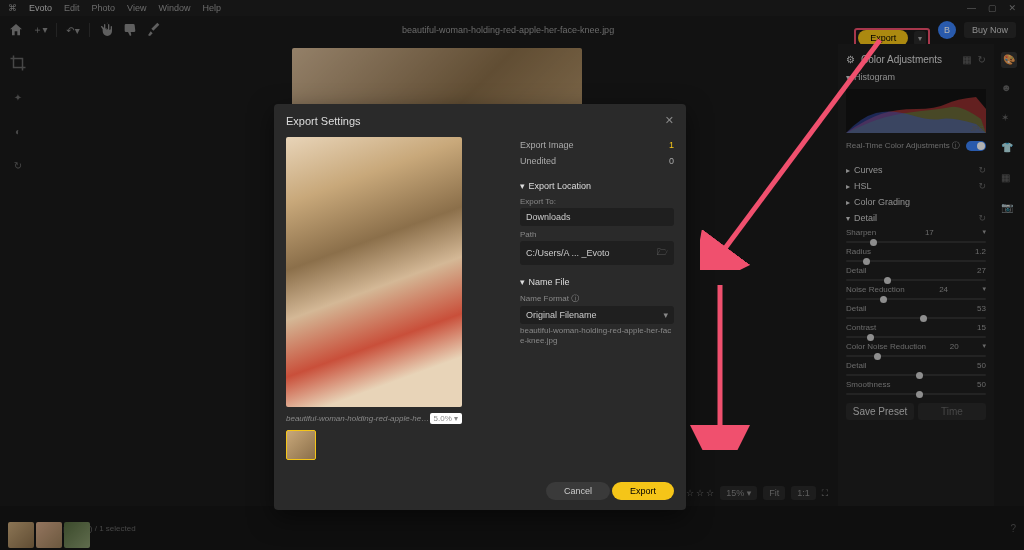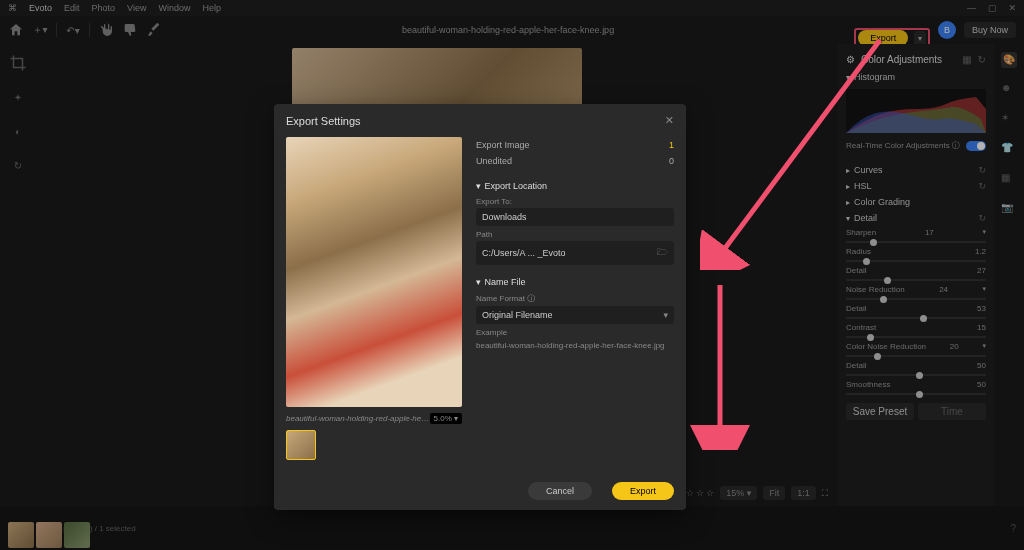--- a/index.html
+++ b/index.html
@@ -68,37 +68,37 @@
 
 .modal-backdrop { position: absolute; inset: 0; background: rgba(0,0,0,0.3); z-index: 50; }
 .modal { position: absolute; left: 274px; top: 104px; width: 412px; background: #2a2a2a; border-radius: 4px; z-index: 51; box-shadow: 0 8px 24px rgba(0,0,0,0.5); }
 .modal-header { display: flex; align-items: center; padding: 10px 12px; font-size: 11px; color: #ddd; }
 .modal-header .close { margin-left: auto; color: #888; cursor: pointer; }
 .modal-body { display: flex; padding: 0 12px 12px; gap: 14px; }
 .modal-preview { width: 176px; display: flex; flex-direction: column; }
 .modal-preview .img { width: 176px; height: 270px; background: linear-gradient(160deg, #e8d4b8 0%, #c8a87a 20%, #8b6f4a 40%, #d4b896 55%, #c94f3a 72%, #e8d4b8 85%); border-radius: 2px; }
 .modal-preview .caption-row { display: flex; align-items: center; margin-top: 6px; }
 .modal-preview .caption { font-size: 8px; color: #888; font-style: italic; flex: 1; white-space: nowrap; overflow: hidden; text-overflow: ellipsis; }
-.modal-preview .pct { font-size: 8px; color: #888; background: #000000; padding: 1px 4px; border-radius: 2px; }
+.modal-preview .pct { font-size: 8px; color: #888; background: #ffffff; padding: 1px 4px; border-radius: 2px; }
 .modal-preview .thumb-strip { display: flex; margin-top: 6px; }
 .modal-preview .mini-thumb { width: 30px; height: 30px; background: linear-gradient(135deg, #c8a87a, #8b6f4a); border: 1px solid #f5c518; border-radius: 2px; }
 
-.modal-form { flex: 1; font-size: 9px; color: #aaa; }
+.modal-form { flex: 1; font-size: 9px; color: #aaa; margin-left: 44px; }
 .form-row { display: flex; justify-content: space-between; padding: 3px 0; }
 .form-row .val-yellow { color: #f5c518; }
 .form-section { margin-top: 10px; }
 .form-section-title { display: flex; align-items: center; gap: 4px; font-size: 9px; color: #ddd; padding: 2px 0; font-weight: 500; }
 .form-label { font-size: 8px; color: #888; padding: 4px 0 2px; }
 .form-field { background: #1f1f1f; padding: 4px 6px; border-radius: 3px; font-size: 9px; color: #ccc; display: flex; align-items: center; }
 .form-field .browse-icon { margin-left: auto; color: #888; }
 .form-toggle-row { display: flex; align-items: center; padding: 6px 0 2px; font-size: 8px; color: #aaa; }
 .form-select { background: #1f1f1f; padding: 4px 6px; border-radius: 3px; font-size: 9px; color: #ccc; display: flex; align-items: center; }
 .form-select .chev { margin-left: auto; color: #888; }
 .example-text { font-size: 8px; color: #888; line-height: 1.3; padding-top: 2px; word-break: break-all; }
-.modal-footer { display: flex; justify-content: flex-end; gap: 20px; padding: 10px 12px; }
+.modal-footer { display: flex; justify-content: flex-end; gap: 2px; padding: 10px 12px; }
 .btn-cancel { background: #3a3a3a; color: #ccc; padding: 4px 18px; border-radius: 10px; font-size: 9px; }
 .btn-export { background: #f5c518; color: #000; padding: 4px 18px; border-radius: 10px; font-size: 9px; font-weight: 500; }
 
 
 .arrow { position: absolute; z-index: 60; pointer-events: none; }
 
 .icon-svg { width: 100%; height: 100%; }
 </style>
 </head>
 <body>
@@ -386,21 +386,20 @@
       <div class="form-section">
         <div class="form-section-title">
             <span>▾</span>
             <span>Name File</span>
           </div>
         <div class="form-label"><span>Name Format</span> <span>ⓘ</span></div>
         <div class="form-select">
             <span>Original Filename</span>
             <span class="chev">▾</span>
           </div>
-        <div class="form-label">Example</div>
         <div class="example-text">beautiful-woman-holding-red-apple-her-face-knee.jpg</div>
       </div>
     </div>
   </div>
   <div class="modal-footer">
     <span class="btn-cancel">Cancel</span>
     <span class="btn-export">Export</span>
   </div>
 </div>
 

